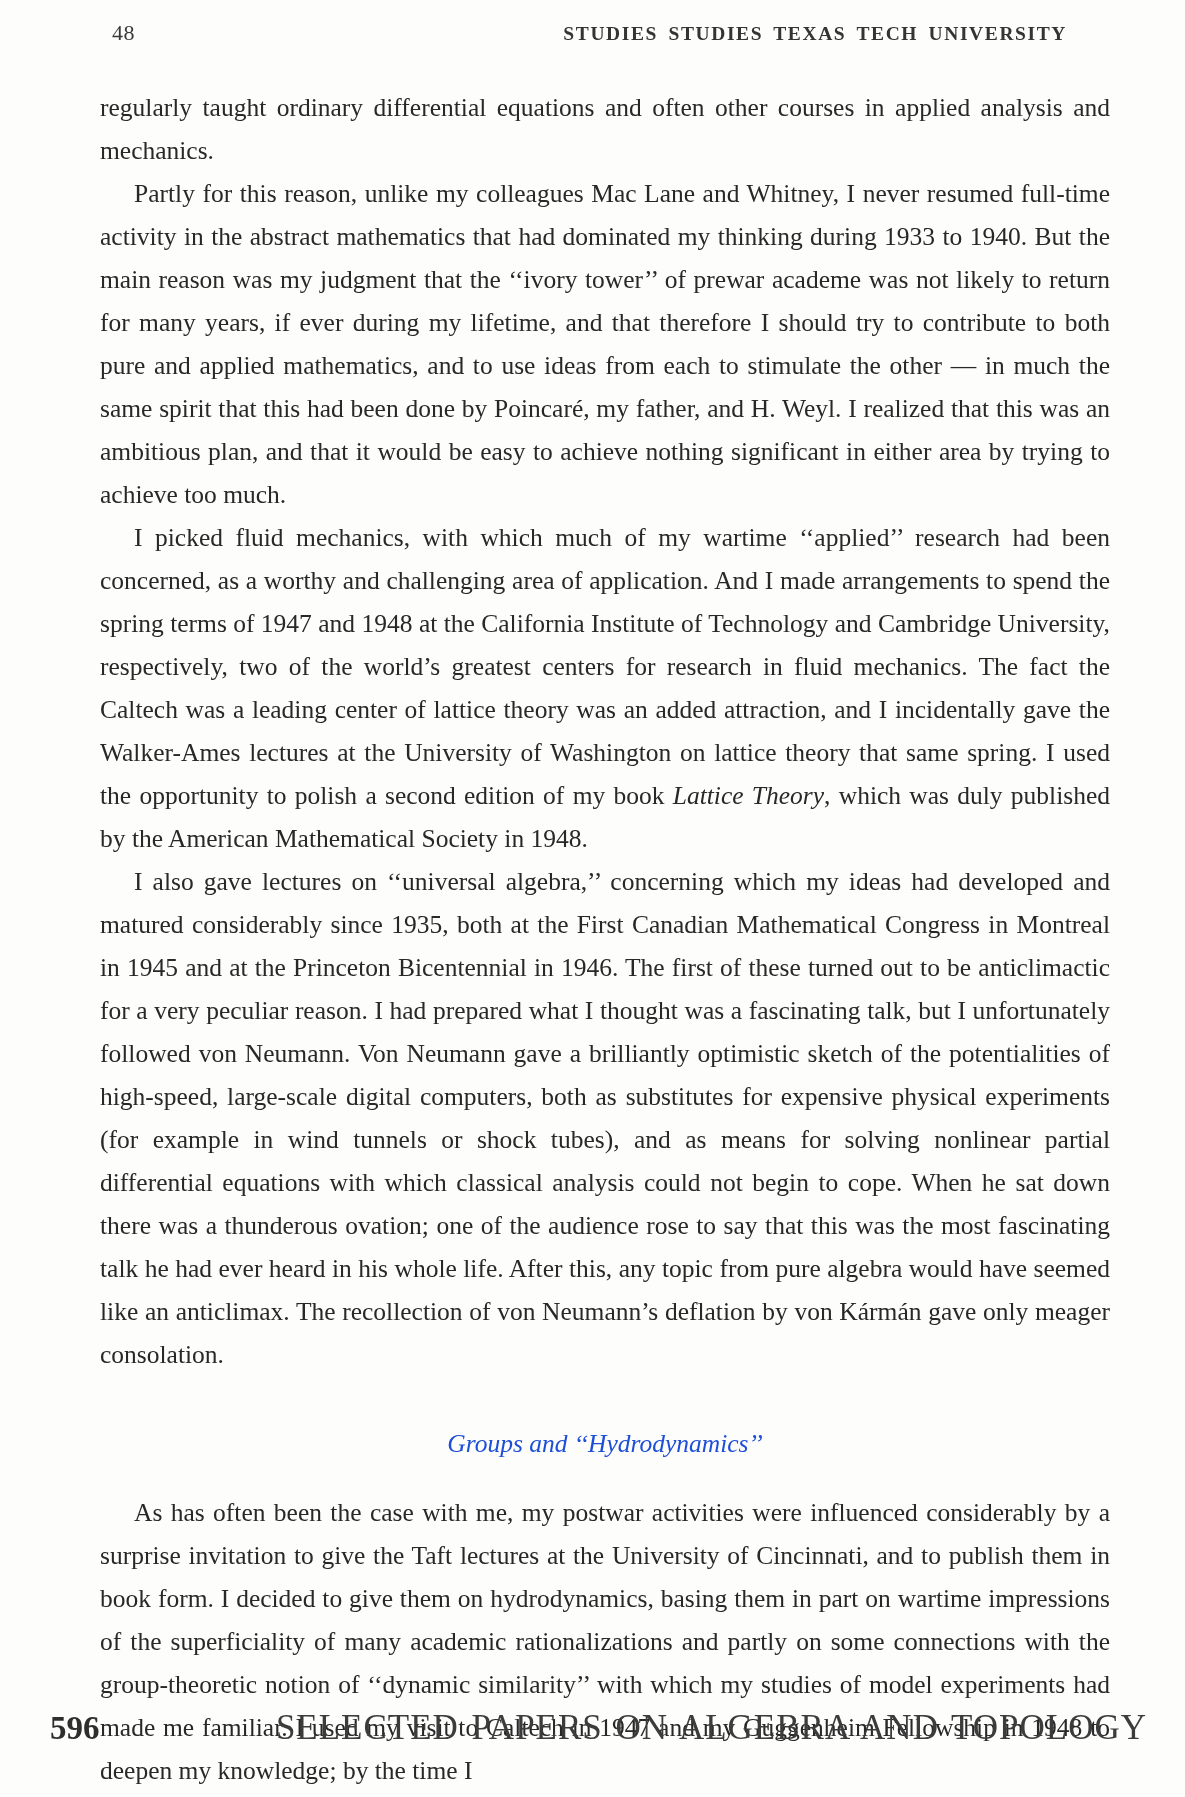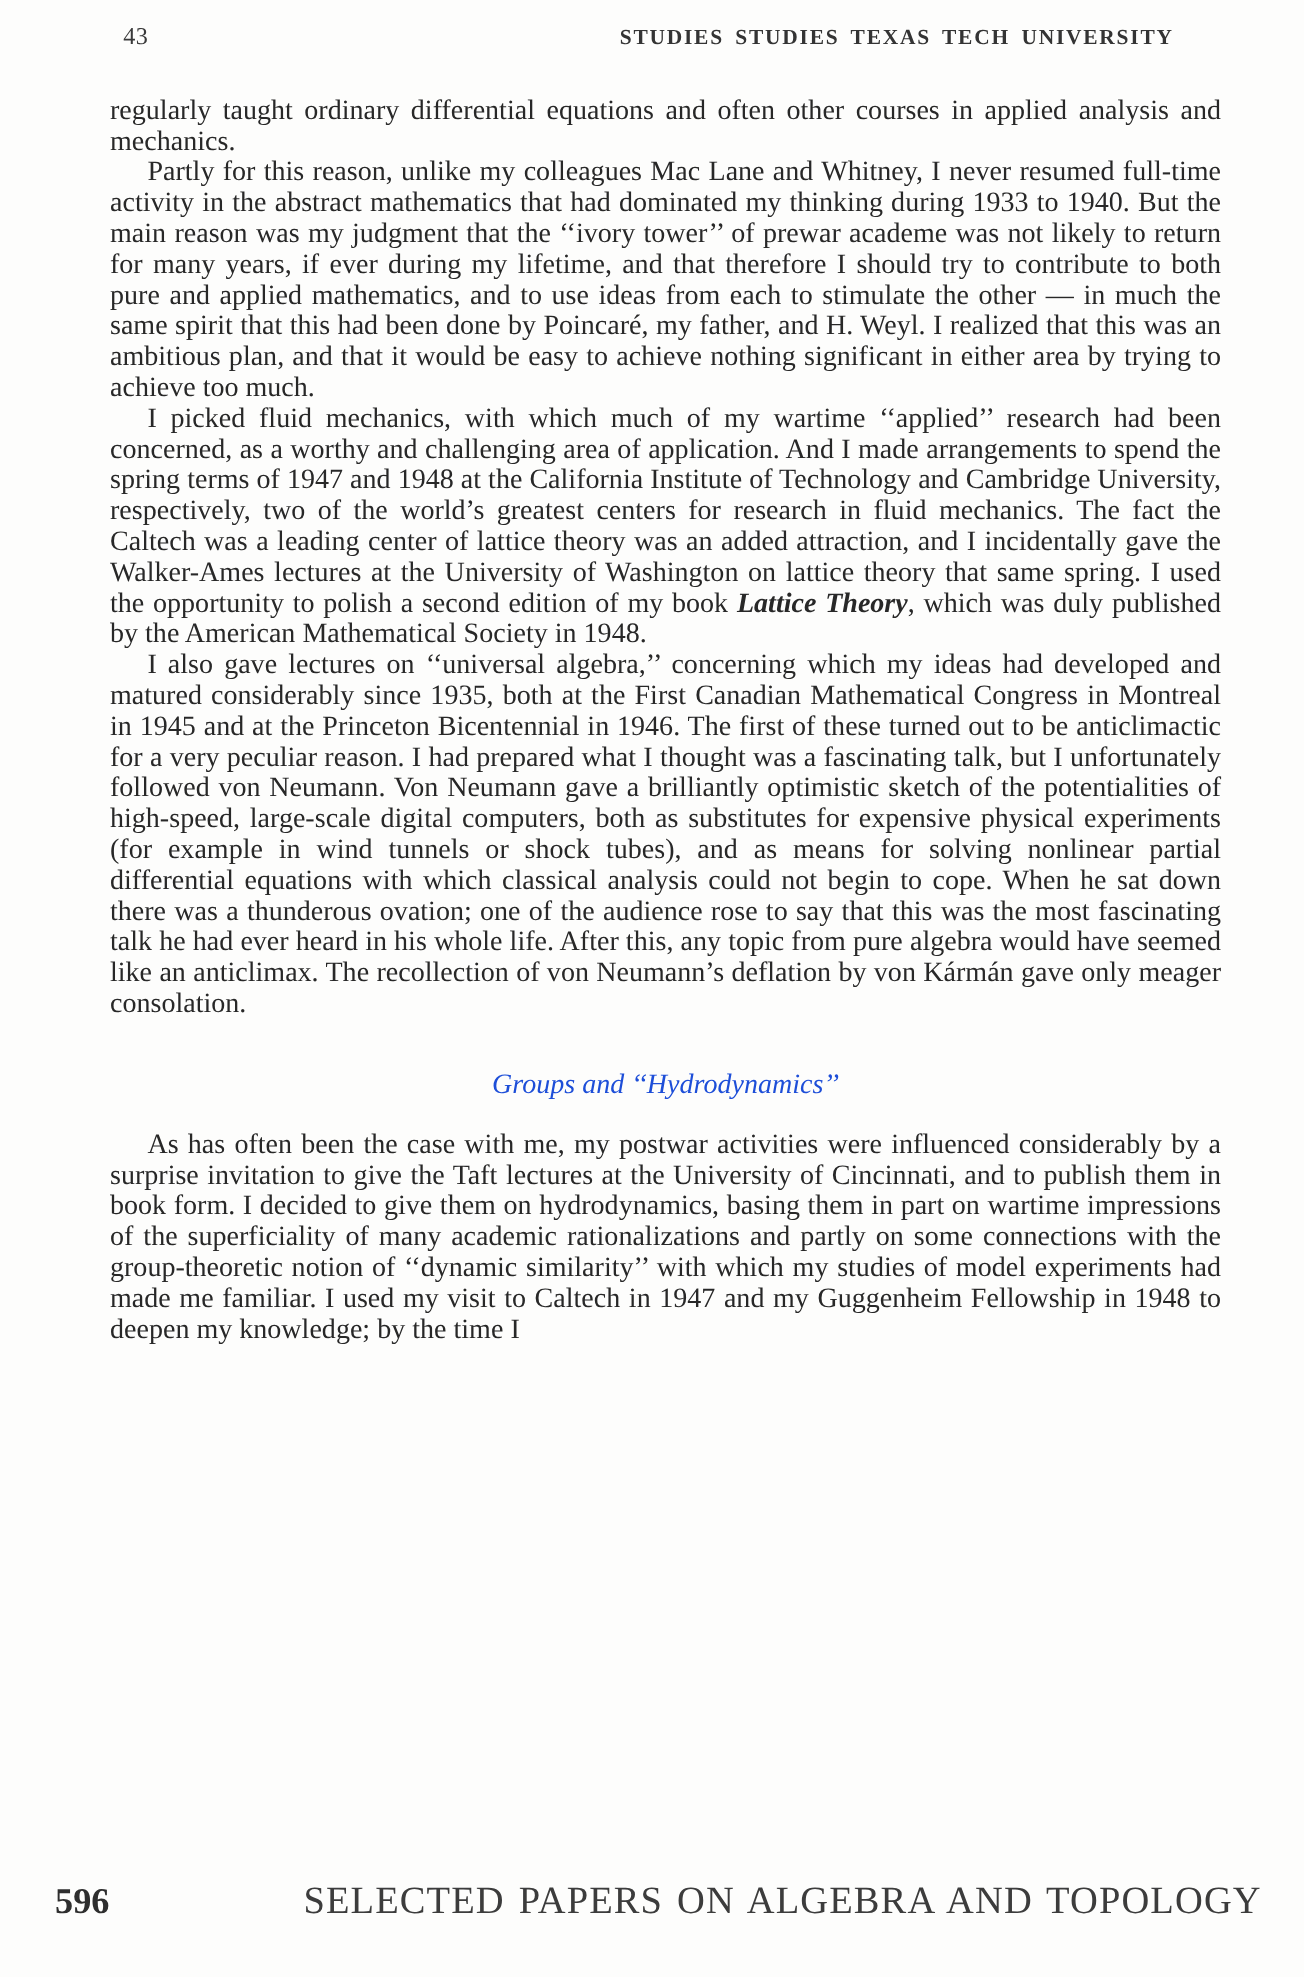--- a/index.html
+++ b/index.html
@@ -38,21 +38,21 @@
     word-spacing: 4px;
     color: #343434;
   }
   
   .text-block {
     position: absolute;
     top: 86px;
     left: 100px;
     width: 1010px;
     font-size: 25.5px;
-    line-height: 28px;
+    line-height: 43px;
     text-align: justify;
     color: #282828;
   }
   .text-block p {
     margin: 0;
     padding: 0;
   }
   .text-block p.indent {
     text-indent: 34px;
   }
@@ -60,21 +60,20 @@
     font-size: 25.5px;
     font-weight: normal;
     font-style: italic;
     text-align: center;
     text-indent: 0;
     margin: 46px 0 26px 0;
     color: #1d4ed8;
   }
   .book-title {
     font-style: italic;
-    font-weight: bold;
   }
   
   .running-footer {
     position: absolute;
     top: 1708px;
     left: 50px;
     right: 38px;
     display: flex;
     justify-content: space-between;
     align-items: baseline;
@@ -91,21 +90,21 @@
     word-spacing: 3px;
     color: #3c3c3c;
   }
 </style>
 </head>
 <body>
 
 <div class="page">
 
   <div class="running-header">
-    <span class="header-folio">43</span>
+    <span class="header-folio">48</span>
     <span class="header-title">STUDIES STUDIES TEXAS TECH UNIVERSITY</span>
   </div>
 
   <div class="text-block">
     <p class="no-indent">regularly taught ordinary differential equations and often other courses in applied analysis and mechanics.</p>
     <p class="indent">Partly for this reason, unlike my colleagues Mac Lane and Whitney, I never resumed full-time activity in the abstract mathematics that had dominated my thinking during 1933 to 1940. But the main reason was my judgment that the ‘‘ivory tower’’ of prewar academe was not likely to return for many years, if ever during my lifetime, and that therefore I should try to contribute to both pure and applied mathematics, and to use ideas from each to stimulate the other — in much the same spirit that this had been done by Poincaré, my father, and H. Weyl. I realized that this was an ambitious plan, and that it would be easy to achieve nothing significant in either area by trying to achieve too much.</p>
     <p class="indent"><span>I picked fluid mechanics, with which much of my wartime ‘‘applied’’ research had been concerned, as a worthy and challenging area of application. And I made arrangements to spend the spring terms of 1947 and 1948 at the California Institute of Technology and Cambridge University, respectively, two of the world’s greatest centers for research in fluid mechanics. The fact the Caltech was a leading center of lattice theory was an added attraction, and I incidentally gave the Walker-Ames lectures at the University of Washington on lattice theory that same spring. I used the opportunity to polish a second edition of my book </span><em class="book-title">Lattice Theory</em><span>, which was duly published by the American Mathematical Society in 1948.</span></p>
     <p class="indent">I also gave lectures on ‘‘universal algebra,’’ concerning which my ideas had developed and matured considerably since 1935, both at the First Canadian Mathematical Congress in Montreal in 1945 and at the Princeton Bicentennial in 1946. The first of these turned out to be anticlimactic for a very peculiar reason. I had prepared what I thought was a fascinating talk, but I unfortunately followed von Neumann. Von Neumann gave a brilliantly optimistic sketch of the potentialities of high-speed, large-scale digital computers, both as substitutes for expensive physical experiments (for example in wind tunnels or shock tubes), and as means for solving nonlinear partial differential equations with which classical analysis could not begin to cope. When he sat down there was a thunderous ovation; one of the audience rose to say that this was the most fascinating talk he had ever heard in his whole life. After this, any topic from pure algebra would have seemed like an anticlimax. The recollection of von Neumann’s deflation by von Kármán gave only meager consolation.</p>
     <h2 class="section-heading">Groups and ‘‘Hydrodynamics’’</h2>
     <p class="indent">As has often been the case with me, my postwar activities were influenced considerably by a surprise invitation to give the Taft lectures at the University of Cincinnati, and to publish them in book form. I decided to give them on hydrodynamics, basing them in part on wartime impressions of the superficiality of many academic rationalizations and partly on some connections with the group-theoretic notion of ‘‘dynamic similarity’’ with which my studies of model experiments had made me familiar. I used my visit to Caltech in 1947 and my Guggenheim Fellowship in 1948 to deepen my knowledge; by the time I</p>

